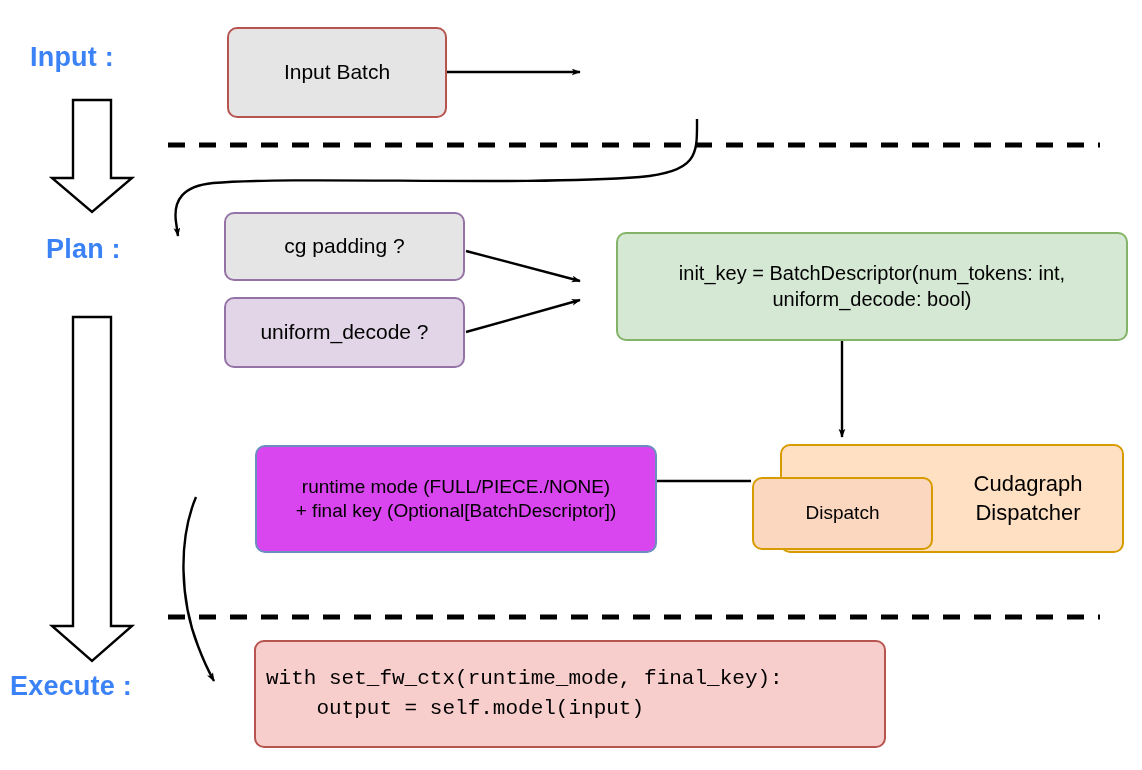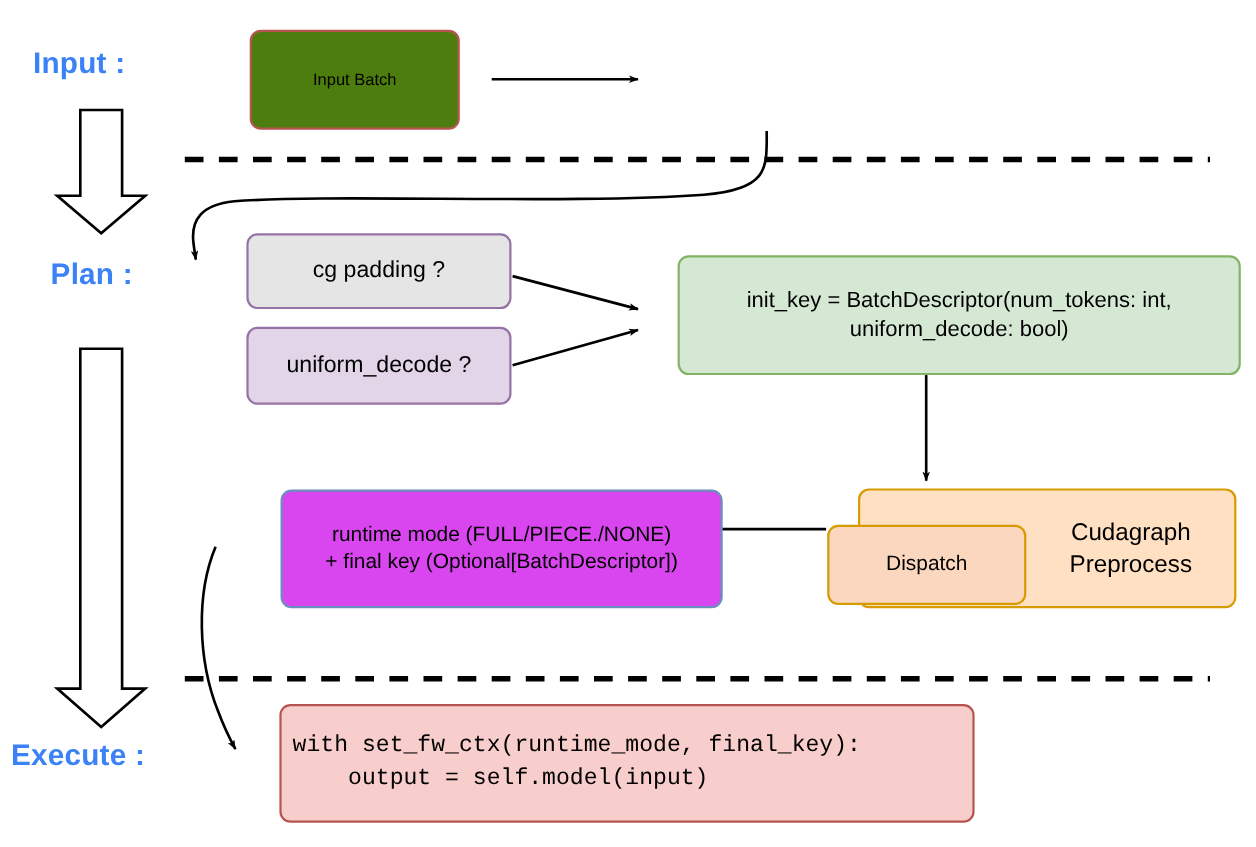--- a/index.html
+++ b/index.html
@@ -95,22 +95,22 @@
 
     <path d="M196,497 C178,540 180,600 198,646 C204,662 209,672 214,681" fill="none" stroke="#000000" stroke-width="2.4" marker-end="url(#arrowEnd)"></path>
   </svg>
 
   <div class="stage-label" style="left:30px; top:42px; font-size:27px;">Input :</div>
 
   <div class="stage-label" style="left:46px; top:234px; font-size:27px;">Plan :</div>
 
   <div class="stage-label" style="left:10px; top:671px; font-size:27px;">Execute :</div>
 
-  <div class="node" style="left:227px; top:27px; width:191px; height:91px;
-              background:#4d7c0f; border-color:#b85450; font-size:15px;">
+  <div class="node" style="left:227px; top:27px; width:220px; height:91px;
+              background:#e5e5e5; border-color:#b85450; font-size:21px;">
     <span class="node-line">Input Batch</span>
   </div>
 
 
   <div class="node" style="left:224px; top:212px; width:241px; height:69px;
               background:#e5e5e5; border-color:#9673a6; font-size:21px;">
     <span class="node-line">cg padding ?</span>
   </div>
 
   <div class="node" style="left:224px; top:297px; width:241px; height:71px;
@@ -121,21 +121,21 @@
   <div class="node stacked" style="left:588px; top:232px; width:512px; height:109px;
               background:#d5e8d4; border-color:#82b366; font-size:20px;">
     <span class="node-line">init_key = BatchDescriptor(num_tokens: int,</span>
     <span class="node-line">uniform_decode: bool)</span>
   </div>
 
   <div class="node stacked" style="left:752px; top:444px; width:344px; height:109px;
               background:#ffe0c2; border-color:#d79b00; font-size:22px;
               justify-content:center; padding-left:160px;">
     <span class="node-line">Cudagraph</span>
-    <span class="node-line">Preprocess</span>
+    <span class="node-line">Dispatcher</span>
   </div>
 
   <div class="node" style="left:752px; top:445px; width:181px; height:73px;
               background:#fad7be; border-color:#d79b00; font-size:19px;margin-top:32px;">
     <span class="node-line">Dispatch</span>
   </div>
 
   <div class="node stacked" style="left:227px; top:445px; width:402px; height:108px;
               background:#d946ef; border-color:#6c8ebf; font-size:19px;justify-content:center;">
     <span class="node-line">runtime mode (FULL/PIECE./NONE)</span>

